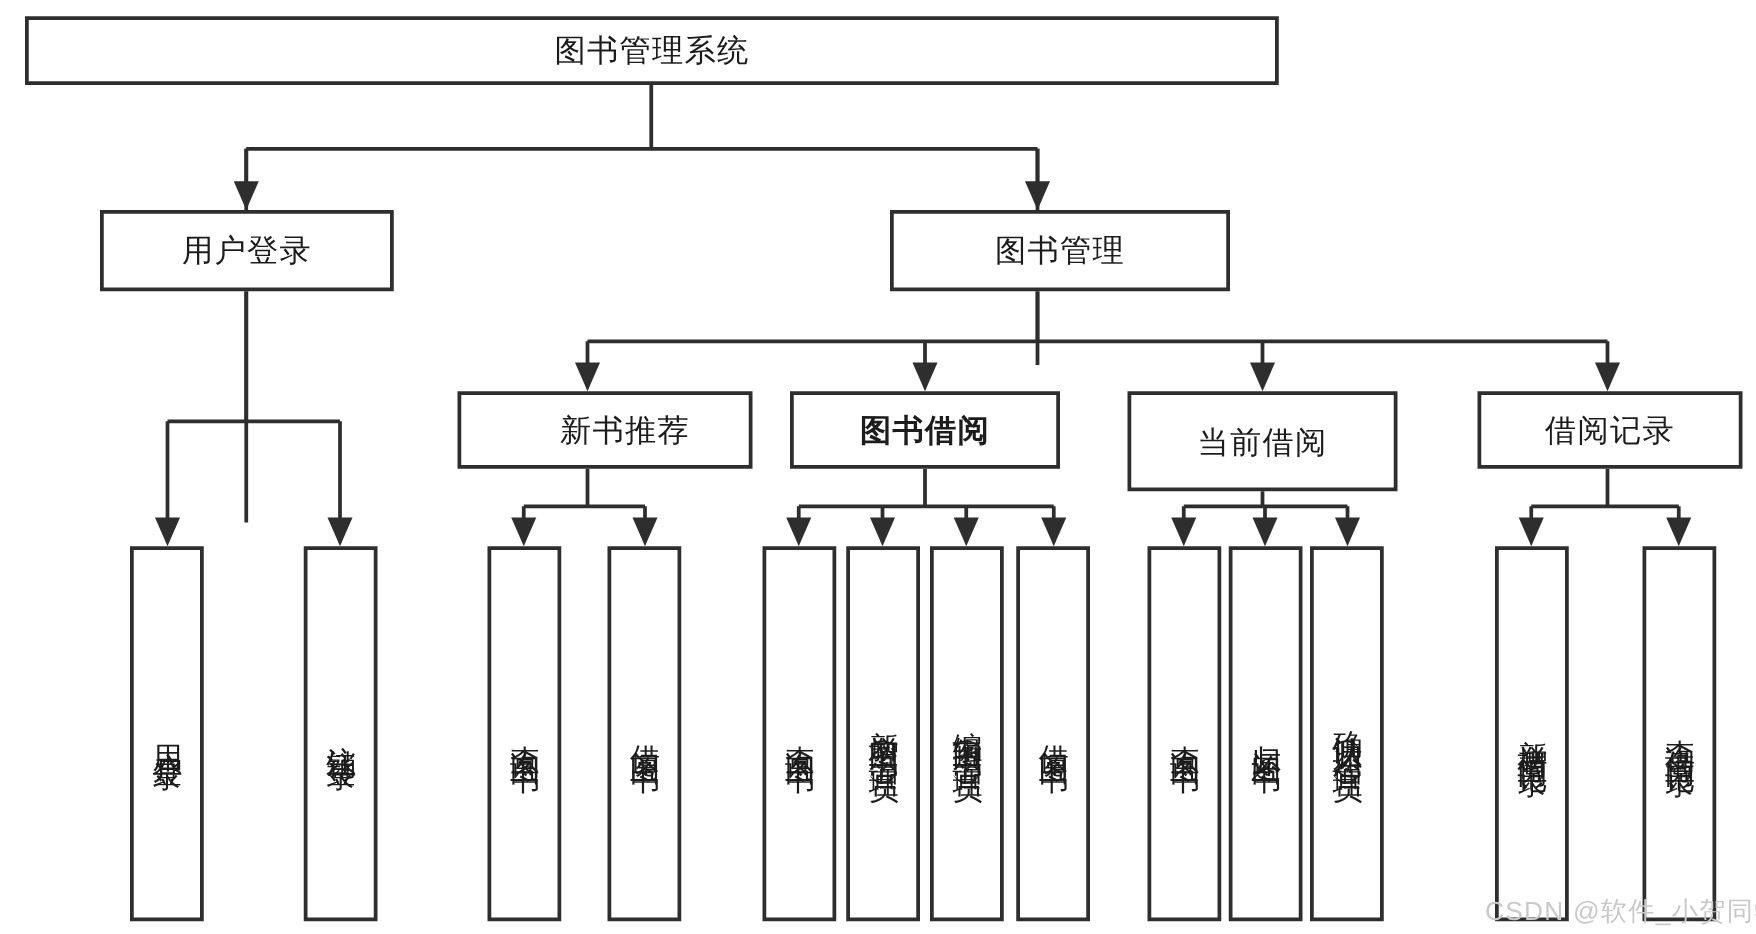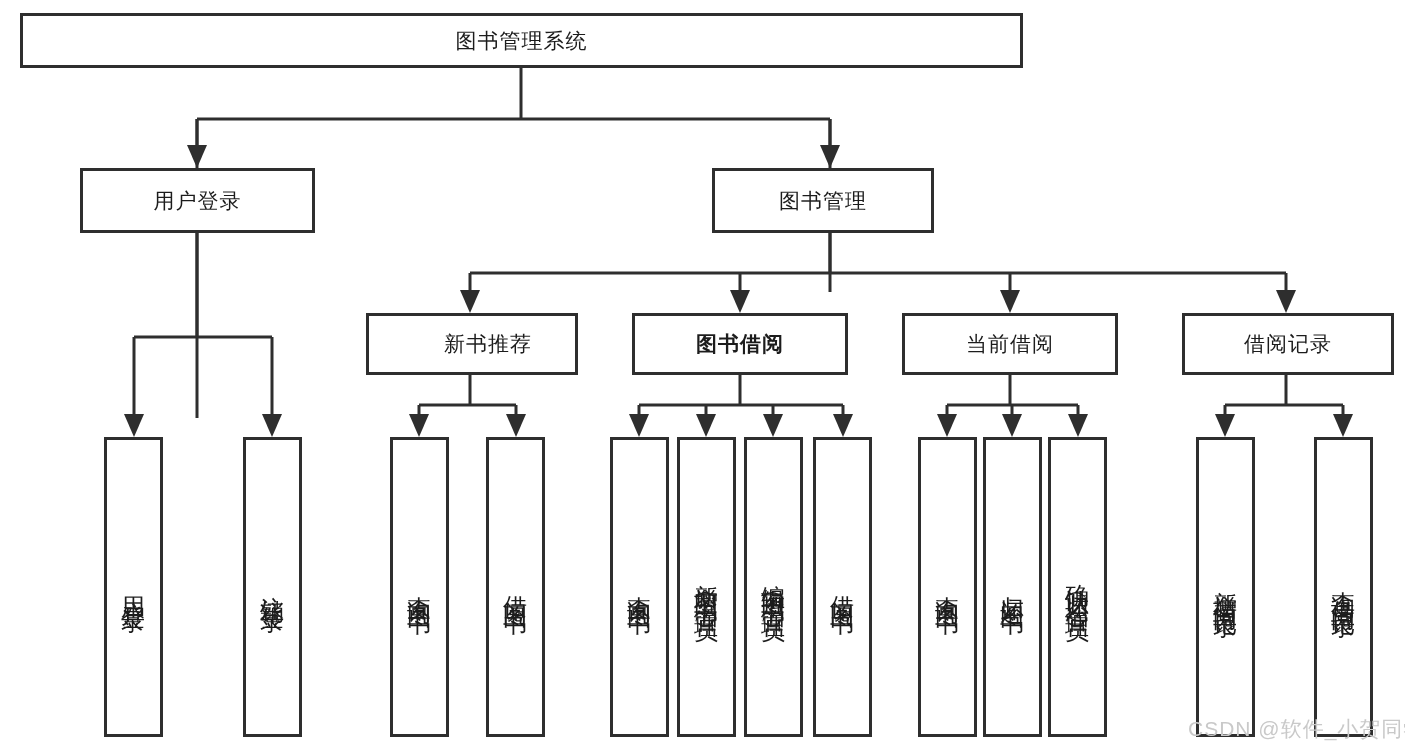--- a/index.html
+++ b/index.html
@@ -16,21 +16,21 @@
     font-family:"Liberation Sans","DejaVu Sans",sans-serif;
     overflow:hidden;
   }
   #wires{position:absolute;left:0;top:0;width:1405px;height:747px;}
   .wire{stroke:var(--line);stroke-width:3;fill:none;}
   .arrowhead{fill:var(--line);stroke:none;}
   .box{
     position:absolute;box-sizing:border-box;
     border:3px solid var(--line);background:var(--bg);
     display:flex;align-items:center;justify-content:center;
-    font-size:21px;color:var(--text);letter-spacing:1px;
+    font-size:25px;color:var(--text);letter-spacing:1px;
     white-space:nowrap;
   }
   .vbox{
     position:absolute;box-sizing:border-box;
     border:3px solid var(--line);background:var(--bg);
     width:59px;height:300px;top:437px;
     writing-mode:vertical-rl;text-orientation:mixed;
     text-align:center;line-height:53px;
     font-size:24px;letter-spacing:5px;color:var(--text);
   }
@@ -79,25 +79,25 @@
     <polygon class="arrowhead" points="1068,414 1088,414 1078,437"></polygon>
 
     <path class="wire" d="M1286 375 V405 M1225 405 H1343 M1225 405 V418 M1343 405 V418"></path>
     <polygon class="arrowhead" points="1215,414 1235,414 1225,437"></polygon>
     <polygon class="arrowhead" points="1333,414 1353,414 1343,437"></polygon>
   </svg>
 
   <div class="box" style="left:20px;top:13px;width:1003px;height:55px;">图书管理系统</div>
 
   <div class="box" style="left:80px;top:168px;width:235px;height:65px;">用户登录</div>
-  <div class="box" style="left:712px;top:168px;width:222px;height:65px;">图书管理</div>
+  <div class="box" style="left:712px;top:168px;width:272px;height:65px;">图书管理</div>
 
-  <div class="box" style="left:366px;top:313px;width:212px;height:62px;padding-left:32px;">新书推荐</div>
+  <div class="box" style="left:366px;top:313px;width:236px;height:62px;padding-left:32px;">新书推荐</div>
   <div class="box" style="left:632px;top:313px;width:216px;height:62px;font-weight:bold;">图书借阅</div>
-  <div class="box" style="left:902px;top:313px;width:216px;height:62px;">当前借阅</div>
+  <div class="box" style="left:902px;top:313px;width:216px;height:80px;">当前借阅</div>
   <div class="box" style="left:1182px;top:313px;width:212px;height:62px;">借阅记录</div>
 
   <div class="vbox" style="left:104px;">用户登录</div>
   <div class="vbox" style="left:243px;">注销登录</div>
 
   <div class="vbox" style="left:390px;">查询图书</div>
   <div class="vbox" style="left:486px;">借阅图书</div>
 
   <div class="vbox" style="left:610px;">查询图书</div>
   <div class="vbox" style="left:677px;">新增图书（管理员）</div>

